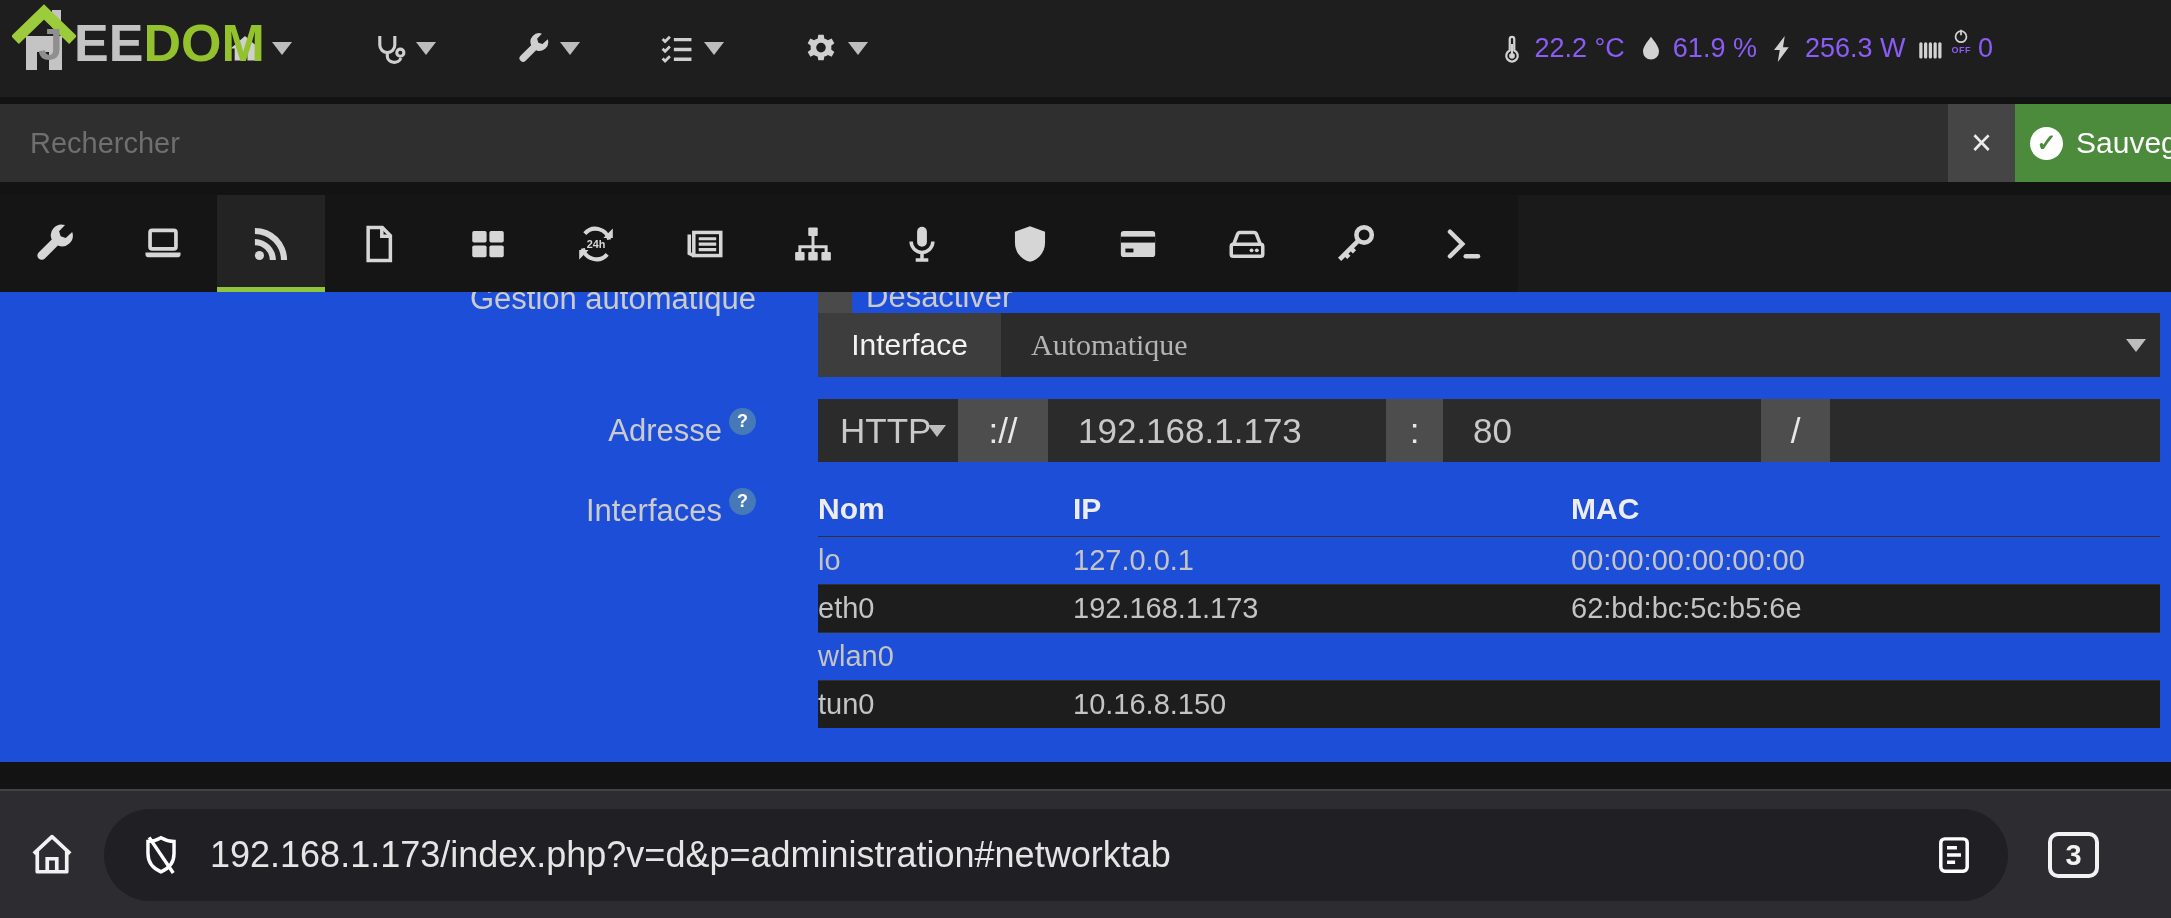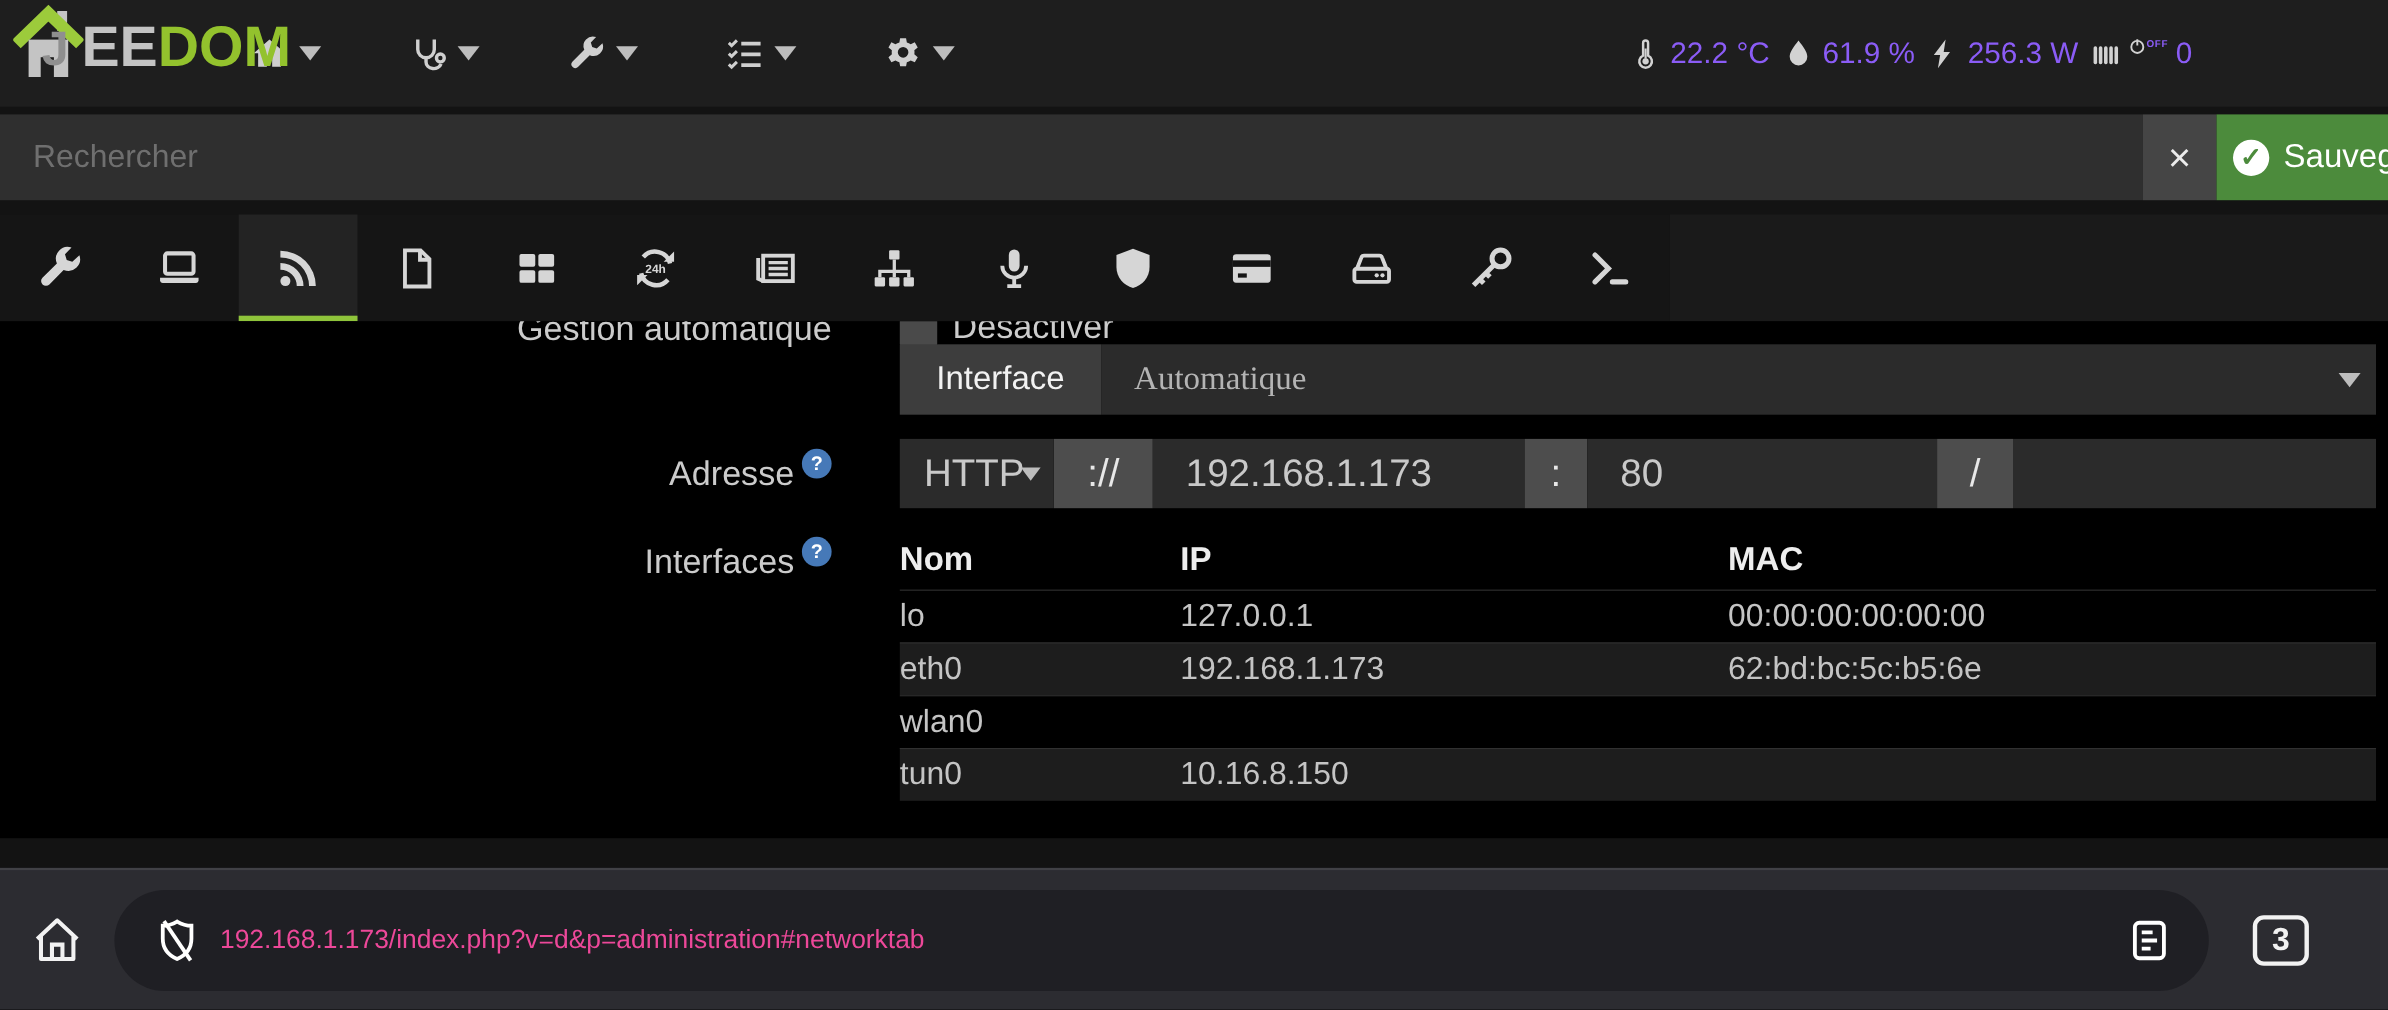--- a/index.html
+++ b/index.html
@@ -16,21 +16,21 @@
   .logo-ee{color:#c3c3c3}
   .logo-dom{color:#93c22d}
   .topnav{display:flex;align-items:center;margin-left:46px;gap:80px;}
   .navitem{display:flex;align-items:center;gap:10px;color:#cfcfcf;cursor:pointer;}
   .navitem svg{width:34px;height:34px;}
   .caret{width:0;height:0;border-left:10px solid transparent;border-right:10px solid transparent;border-top:13px solid #bdbdbd;}
   .caret.small{border-left-width:9px;border-right-width:9px;border-top-width:12px;}
   .status{position:absolute;right:178px;top:0;height:97px;display:flex;align-items:center;gap:11px;color:#8b5cf6;font-size:27px;}
   .stat{display:flex;align-items:center;gap:7px;white-space:nowrap;}
   .stat svg{width:30px;height:30px;color:#d2d2d2;}
-  .heater-badge{display:flex;flex-direction:row;align-items:flex-start;margin:-14px 0 0 -2px;}
+  .heater-badge{display:flex;flex-direction:column;align-items:center;margin:-14px 0 0 -2px;}
   .heater-badge svg{width:16px;height:16px;}
   .heater-off{font-size:9px;font-weight:bold;letter-spacing:.5px;margin-top:1px;}
 
   
   .gap1{height:7px} .gap2{height:13px} .gap3{height:27px}
   .searchrow{height:78px;display:flex;}
   .searchrow input{flex:1;background:#2f2f2f;border:none;outline:none;color:#dddddd;font-size:29px;padding:0 30px;font-family:inherit;}
   .searchrow input::placeholder{color:#6f6f6f;}
   .clearbtn{width:67px;border:none;background:#454545;color:#ececec;font-size:36px;display:flex;align-items:center;justify-content:center;cursor:pointer;}
   .savebtn{width:156px;border:none;background:var(--btn-green);color:#fff;display:flex;align-items:center;gap:13px;padding-left:15px;font-size:30px;white-space:nowrap;overflow:hidden;cursor:pointer;font-family:inherit;}
@@ -39,21 +39,21 @@
   
   .tabband{height:97px;display:flex;}
   .tabbar{width:1518px;flex:none;background:#151515;display:flex;}
   .tabband-rest{flex:1;background:#1a1a1a;}
   .tab{flex:1;display:flex;align-items:center;justify-content:center;position:relative;color:#d6d6d6;cursor:pointer;}
   .tab svg{width:42px;height:42px;}
   .tab.active{background:#232323;}
   .tab.active::after{content:'';position:absolute;left:0;right:0;bottom:0;height:5px;background:var(--accent);}
 
   
-  .content{position:relative;height:470px;background:#000000;overflow:hidden;}
+  .content{position:relative;height:470px;background:#1d4ed8;overflow:hidden;}
   .flabel{position:absolute;left:0;width:756px;text-align:right;font-size:31px;font-weight:500;color:#cbcbcb;white-space:nowrap;}
   .help{display:inline-block;width:27px;height:27px;border-radius:50%;background:var(--help-blue);color:#fff;font-size:18px;font-weight:bold;line-height:27px;text-align:center;vertical-align:14px;margin-left:7px;cursor:pointer;}
   .row-auto-label{top:-11px;}
   .auto-ctrl{position:absolute;left:818px;top:-13px;display:flex;align-items:flex-start;gap:14px;}
   .checkbox{width:34px;height:34px;background:#4a4a4a;border-radius:4px;margin-top:3px;cursor:pointer;}
   .cblabel{font-size:31px;font-weight:500;color:#cbcbcb;}
   .row-interface{position:absolute;left:818px;right:11px;top:21px;height:64px;display:flex;}
   .addon-label{width:183px;background:#3d3d3d;color:#f2f2f2;font-size:30px;display:flex;align-items:center;justify-content:center;}
   .ifsel{flex:1;background:#2b2b2b;position:relative;display:flex;align-items:center;cursor:pointer;font-family:Liberation Serif, serif;}
   .ifsel .val{margin-left:30px;font-size:30px;color:#b4b4b4;}
@@ -72,21 +72,21 @@
   .thead{display:flex;height:54px;align-items:center;font-size:30px;font-weight:bold;color:#ededed;}
   .tr{display:flex;height:48px;align-items:center;font-size:29px;color:#c4c4c4;border-top:1px solid #313131;}
   .tr.dark{background:#1d1d1d;}
   .c0{width:255px}.c1{width:498px}.c2{flex:1}
 
   
   .browserbar{position:relative;height:129px;background:#2c2c31;border-top:2px solid #414146;}
   .bhome{position:absolute;left:26px;top:37px;width:52px;height:52px;color:#f2f2f2;cursor:pointer;}
   .pill{position:absolute;left:104px;right:163px;top:18px;height:92px;background:#1f1f24;border-radius:46px;display:flex;align-items:center;cursor:pointer;}
   .pill .bshield{width:46px;height:46px;margin-left:34px;color:#fff;flex:none;}
-  .url{margin-left:16px;font-size:24px;color:#ec4899;white-space:nowrap;overflow:hidden;}
+  .url{margin-left:26px;font-size:36px;color:#e5e5e5;white-space:nowrap;overflow:hidden;}
   .reader{width:44px;height:44px;margin-left:auto;margin-right:32px;color:#fff;flex:none;cursor:pointer;}
   .tabcount{position:absolute;right:72px;top:41px;width:51px;height:46px;border:4px solid #f2f2f2;border-radius:10px;display:flex;align-items:center;justify-content:center;font-size:29px;font-weight:bold;color:#f2f2f2;cursor:pointer;}
 </style>
 </head>
 <body>
 
 <div class="screen">
 
   <header class="topbar">
     <div class="logo">

